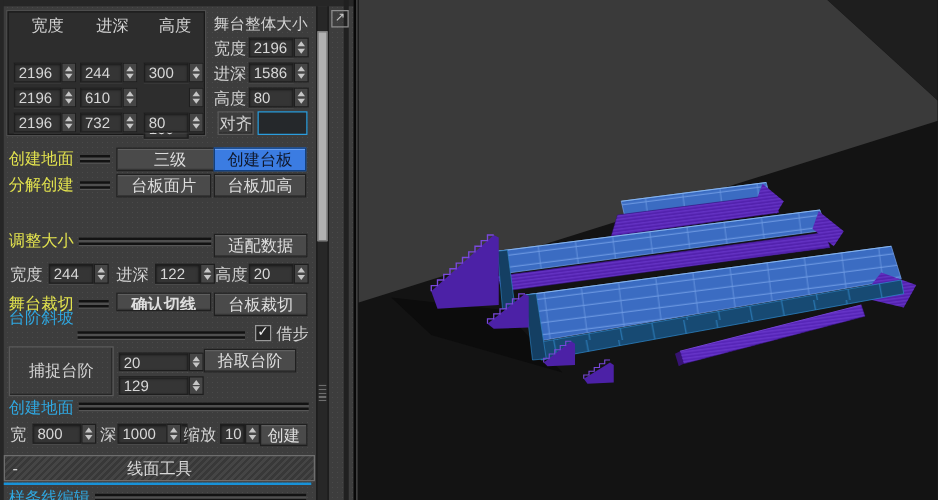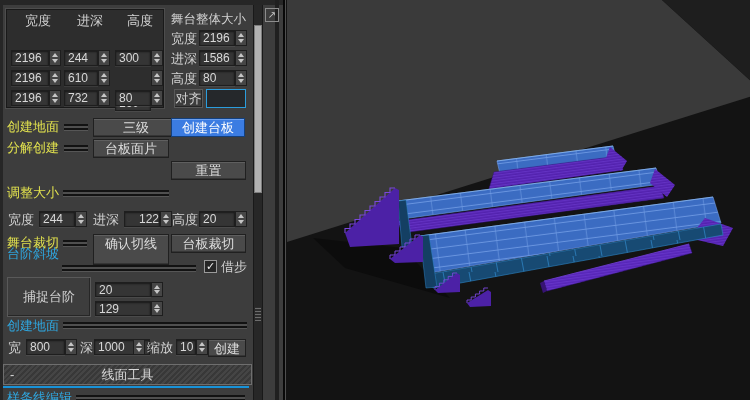--- a/index.html
+++ b/index.html
@@ -30,21 +30,21 @@
   .spin{width:12px;background:#464646;border:1px solid #1e1e1e;}
   .spin i{position:absolute;left:2px;width:0;height:0;border-left:3.5px solid transparent;border-right:3.5px solid transparent;}
   .spin .up{top:2px;border-bottom:4px solid #c6c6c6;}
   .spin .dn{bottom:2px;border-top:4px solid #c6c6c6;}
   .btn{
     background:#4a4a4a;border:1px solid #202020;color:#dedede;
     box-shadow:inset 0 1px 0 #5f5f5f,inset 0 -1px 0 #353535;
     font-size:13px;text-align:center;line-height:17px;cursor:default;
     white-space:nowrap;overflow:hidden;
   }
-  .btn.primary{background:#3b7ce2;border-color:#13407e;color:#ffffff;box-shadow:inset 0 1px 0 #6ba0f0;}
+  .btn.primary{background:#3b7ce2;border-color:#13407e;color:#0f172a;box-shadow:inset 0 1px 0 #6ba0f0;}
   .sep{height:6px;border-top:2px solid #121212;border-bottom:2px solid #121212;background:#4f4f4f;box-shadow:0 1px 0 #565656;}
   .groupbox{background:#2d2d2d;border:1px solid #191919;box-shadow:0 0 0 1px #4d4d4d;}
   .framebox{border:1px solid #595959;box-shadow:inset -1px -1px 0 #262626;color:#d2d2d2;font-size:13px;text-align:center;}
   .chk{background:#262626;border:1px solid #9a9a9a;color:#f0f0f0;font-size:11px;line-height:11px;text-align:center;}
   .alignfield{background:#25282b;border:1px solid #2b9ddd;}
   .rollup{
     background:repeating-linear-gradient(135deg,#454545 0 2px,#383838 2px 4px);
     border:1px solid #6e6e6e;color:#d8d8d8;font-size:13px;text-align:center;line-height:19px;
   }
   .cyanline{background:#1892d8;}
@@ -137,61 +137,63 @@
   <div class="abs alignfield" style="left:206px;top:89px;width:40px;height:19px;"></div>
 
   <div class="abs lbl y" style="left:7px;top:120px;">创建地面</div>
   <div class="abs sep" style="left:64px;top:124px;width:24px;"></div>
   <div class="abs btn" style="left:93px;top:118px;width:86px;height:19px;">三级</div>
   <div class="abs btn primary" style="left:171px;top:118px;width:74px;height:19px;">创建台板</div>
 
   <div class="abs lbl y" style="left:7px;top:141px;">分解创建</div>
   <div class="abs sep" style="left:64px;top:145px;width:24px;"></div>
   <div class="abs btn" style="left:93px;top:139px;width:76px;height:19px;">台板面片</div>
-
-  <div class="abs btn" style="left:171px;top:161px;width:75px;height:19px;">重置</div>
+  <div class="abs btn" style="left:171px;top:139px;width:74px;height:19px;">台板加高</div>
+
 
   <div class="abs lbl y" style="left:7px;top:186px;">调整大小</div>
   <div class="abs sep" style="left:63px;top:190px;width:106px;"></div>
+  <div class="abs btn" style="left:171px;top:187px;width:75px;height:19px;">适配数据</div>
 
   <div class="abs lbl" style="left:8px;top:213px;">宽度</div>
   <div class="abs field" style="left:39px;top:211px;width:36px;height:16px;">244</div>
   <div class="abs spin" style="left:75px;top:211px;height:16px;">
       <i class="up abs"></i>
       <i class="dn abs"></i>
     </div>
   <div class="abs lbl" style="left:93px;top:213px;">进深</div>
-  <div class="abs field" style="left:124px;top:211px;width:36px;height:16px;text-align:right;">122</div>
+  <div class="abs field" style="left:124px;top:211px;width:36px;height:16px;">122</div>
   <div class="abs spin" style="left:160px;top:211px;height:16px;">
       <i class="up abs"></i>
       <i class="dn abs"></i>
     </div>
   <div class="abs lbl" style="left:172px;top:213px;">高度</div>
   <div class="abs field" style="left:199px;top:211px;width:36px;height:16px;">20</div>
   <div class="abs spin" style="left:235px;top:211px;height:16px;">
       <i class="up abs"></i>
       <i class="dn abs"></i>
     </div>
 
   <div class="abs lbl y" style="left:7px;top:236px;">舞台裁切</div>
   <div class="abs sep" style="left:63px;top:240px;width:24px;"></div>
-  <div class="abs btn" style="left:93px;top:234px;width:76px;height:31px;">确认切线</div>
+  <div class="abs btn" style="left:93px;top:234px;width:76px;height:15px;font-weight:bold;">确认切线</div>
   <div class="abs btn" style="left:171px;top:234px;width:75px;height:19px;">台板裁切</div>
 
   <div class="abs lbl c" style="left:7px;top:247px;">台阶斜坡</div>
   <div class="abs sep" style="left:62px;top:265px;width:134px;"></div>
   <div class="abs chk" style="left:204px;top:260px;width:13px;height:13px;">✓</div>
   <div class="abs lbl" style="left:221px;top:260px;">借步</div>
 
   <div class="abs framebox" style="left:7px;top:277px;width:84px;height:40px;line-height:38px;">捕捉台阶</div>
   <div class="abs field" style="left:95px;top:282px;width:56px;height:15px;">20</div>
   <div class="abs spin" style="left:151px;top:282px;height:15px;">
       <i class="up abs"></i>
       <i class="dn abs"></i>
     </div>
+  <div class="abs btn" style="left:163px;top:279px;width:74px;height:19px;">拾取台阶</div>
   <div class="abs field" style="left:95px;top:301px;width:56px;height:15px;">129</div>
   <div class="abs spin" style="left:151px;top:301px;height:15px;">
       <i class="up abs"></i>
       <i class="dn abs"></i>
     </div>
 
   <div class="abs lbl c" style="left:7px;top:319px;">创建地面</div>
   <div class="abs sep" style="left:63px;top:322px;width:184px;"></div>
   <div class="abs lbl" style="left:8px;top:341px;">宽</div>
   <div class="abs field" style="left:26px;top:339px;width:39px;height:16px;">800</div>

